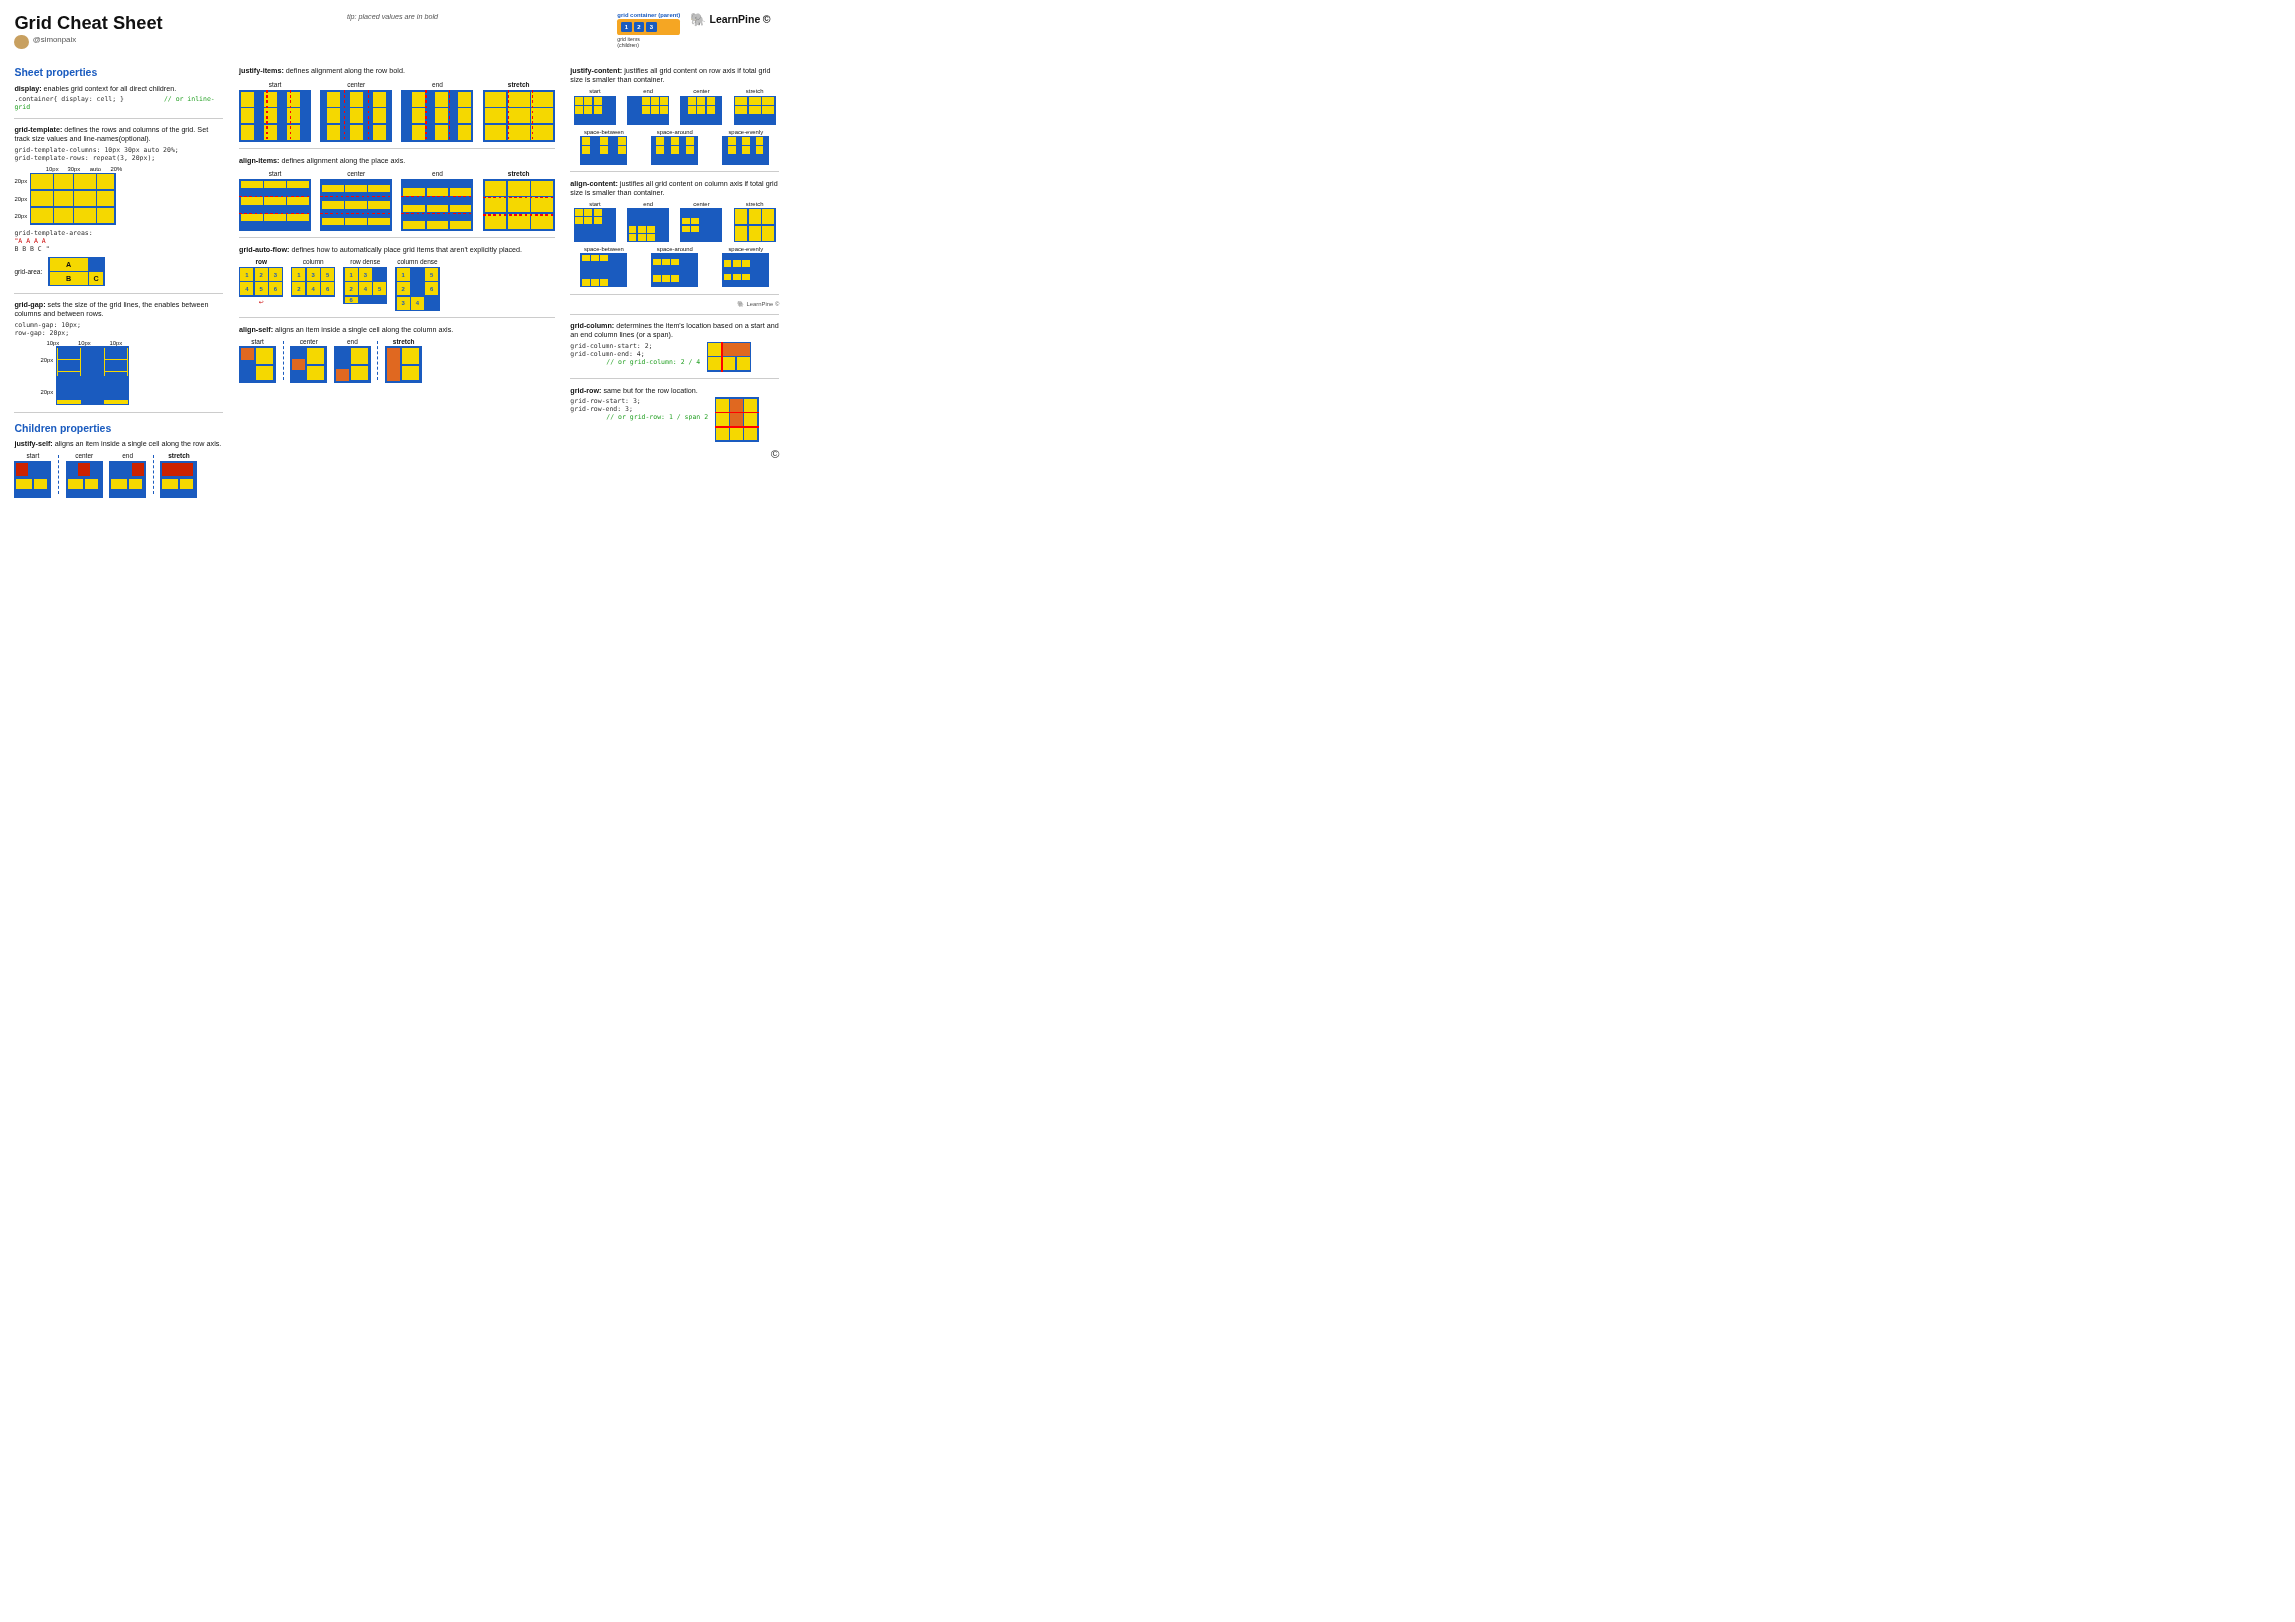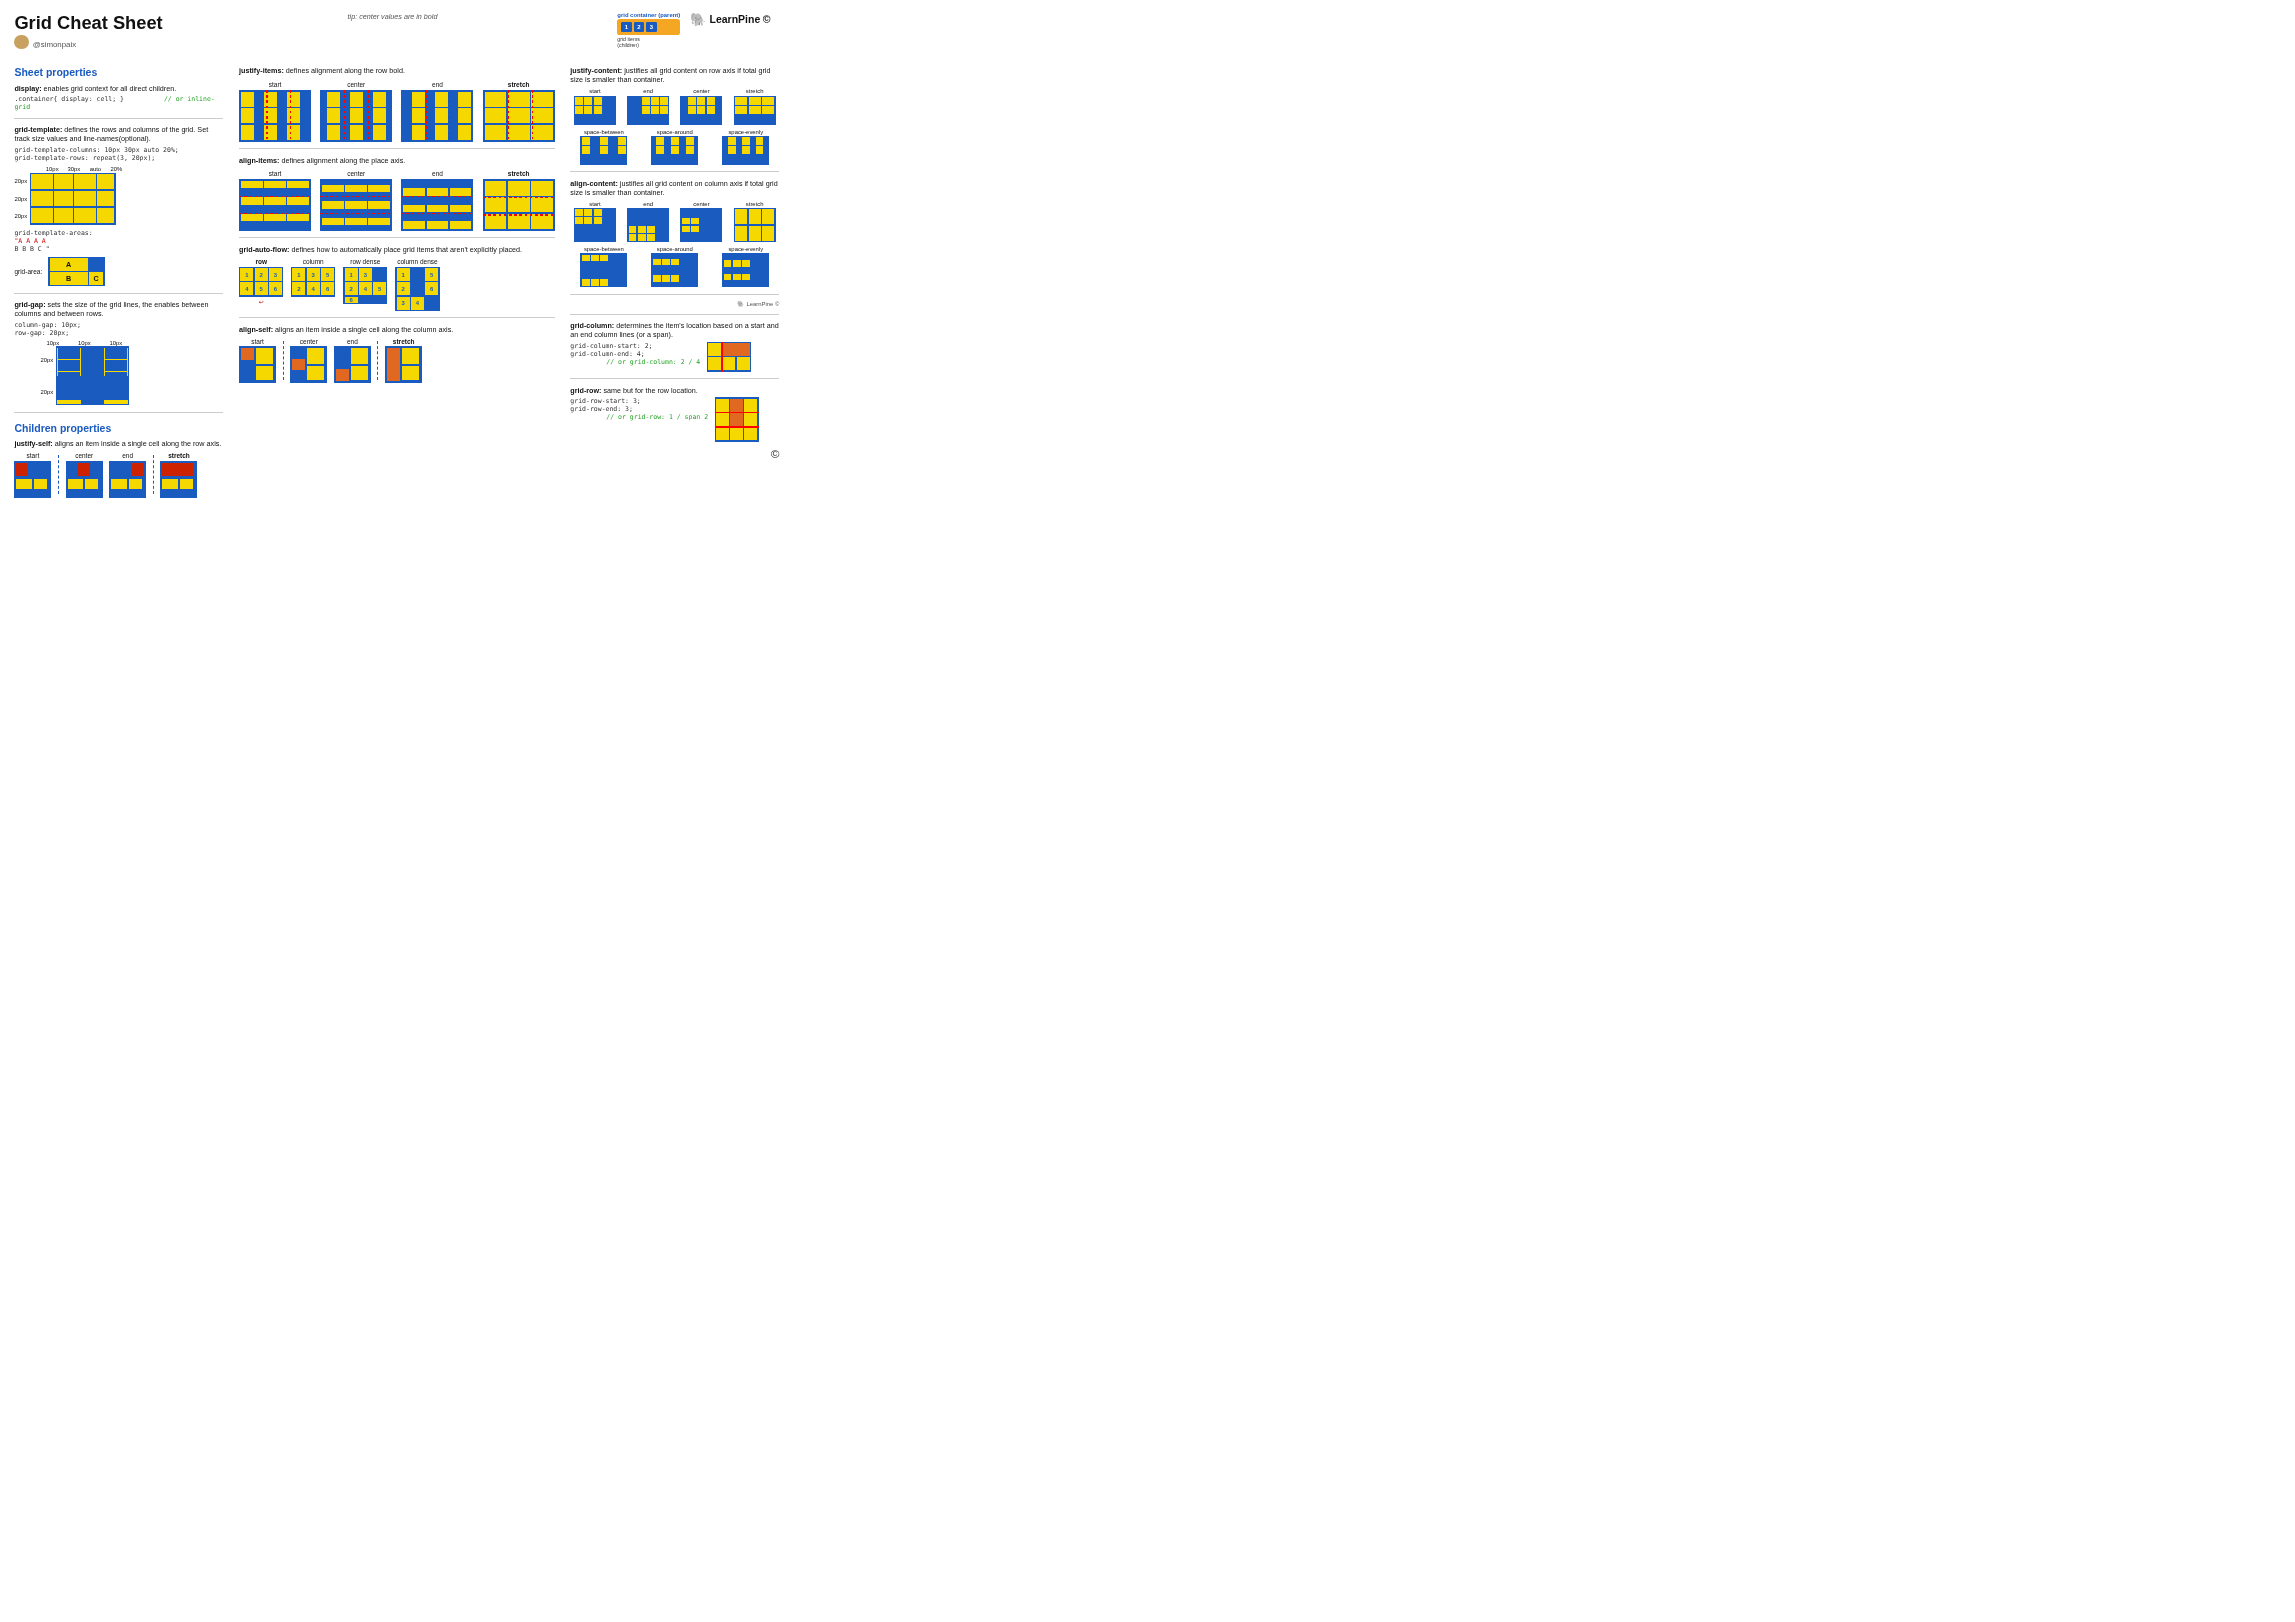--- a/index.html
+++ b/index.html
@@ -15,21 +15,21 @@
     .page-title {
       font-size: 18.3px;
       font-weight: bold;
       margin-bottom: 1.3px;
     }
     .author {
       font-size: 7.9px;
       color: #555;
       margin-bottom: 6.5px;
       display: flex;
-      align-items: flex-end;
+      align-items: flex-start;
       gap: 3.9px;
     }
     .avatar-circle {
       width: 14.4px; height: 14.4px;
       border-radius: 50%;
       background: #c8a060;
       display: inline-block;
     }
     .main-layout {
       display: grid;
@@ -153,21 +153,21 @@
 
   <div class="header-area">
     <div class="header-left">
       <h1 class="page-title">Grid Cheat Sheet</h1>
       <div class="author">
         <span class="avatar-circle"></span>
         <span>@simonpaix</span>
       </div>
     </div>
     <div class="header-center">
-      <div class="tip-text">tip: center values are in bold</div>
+      <div class="tip-text">tip: placed values are in bold</div>
     </div>
     <div class="header-right">
 
       <div class="container-diagram">
         <div class="cd-label">grid container (parent)</div>
         <div class="cd-box">
           <div class="cd-num">1</div>
           <div class="cd-num">2</div>
           <div class="cd-num">3</div>
         </div>

